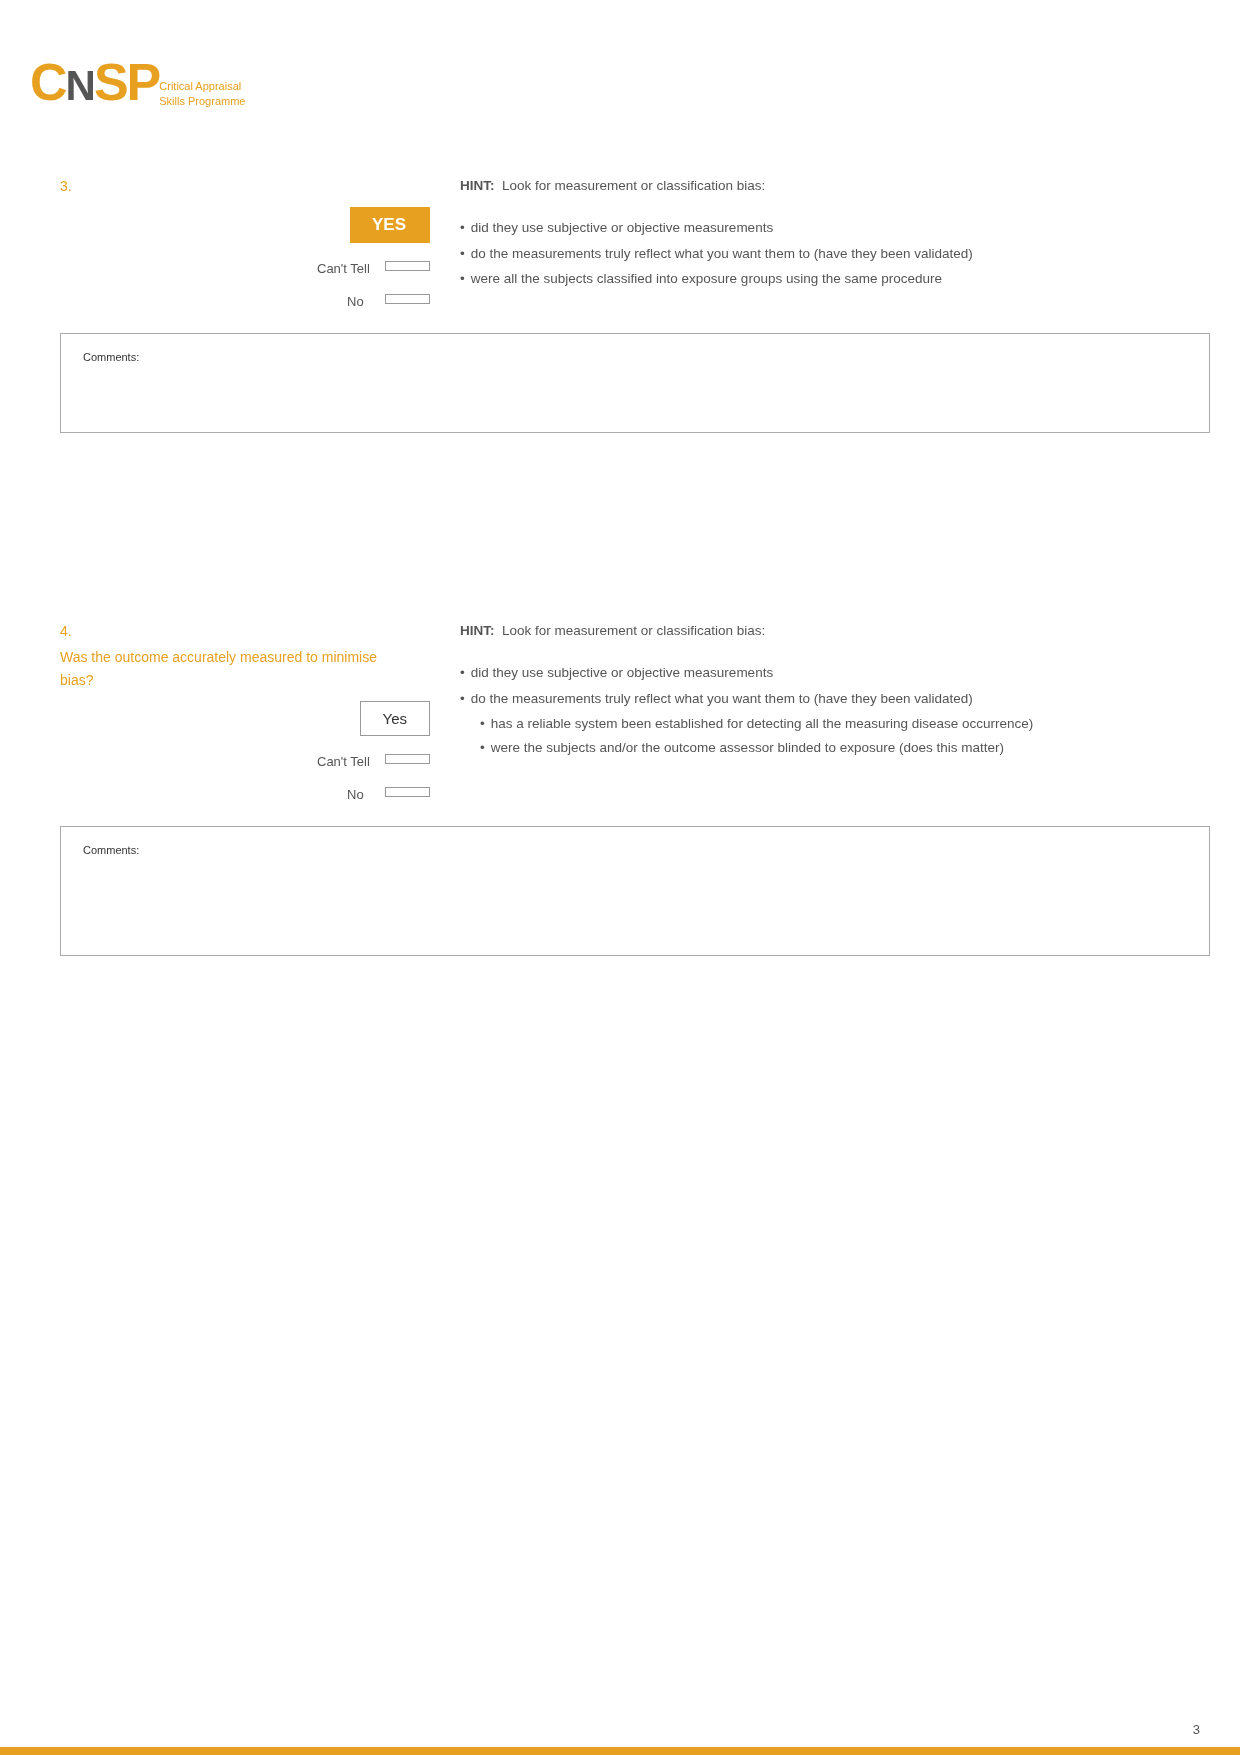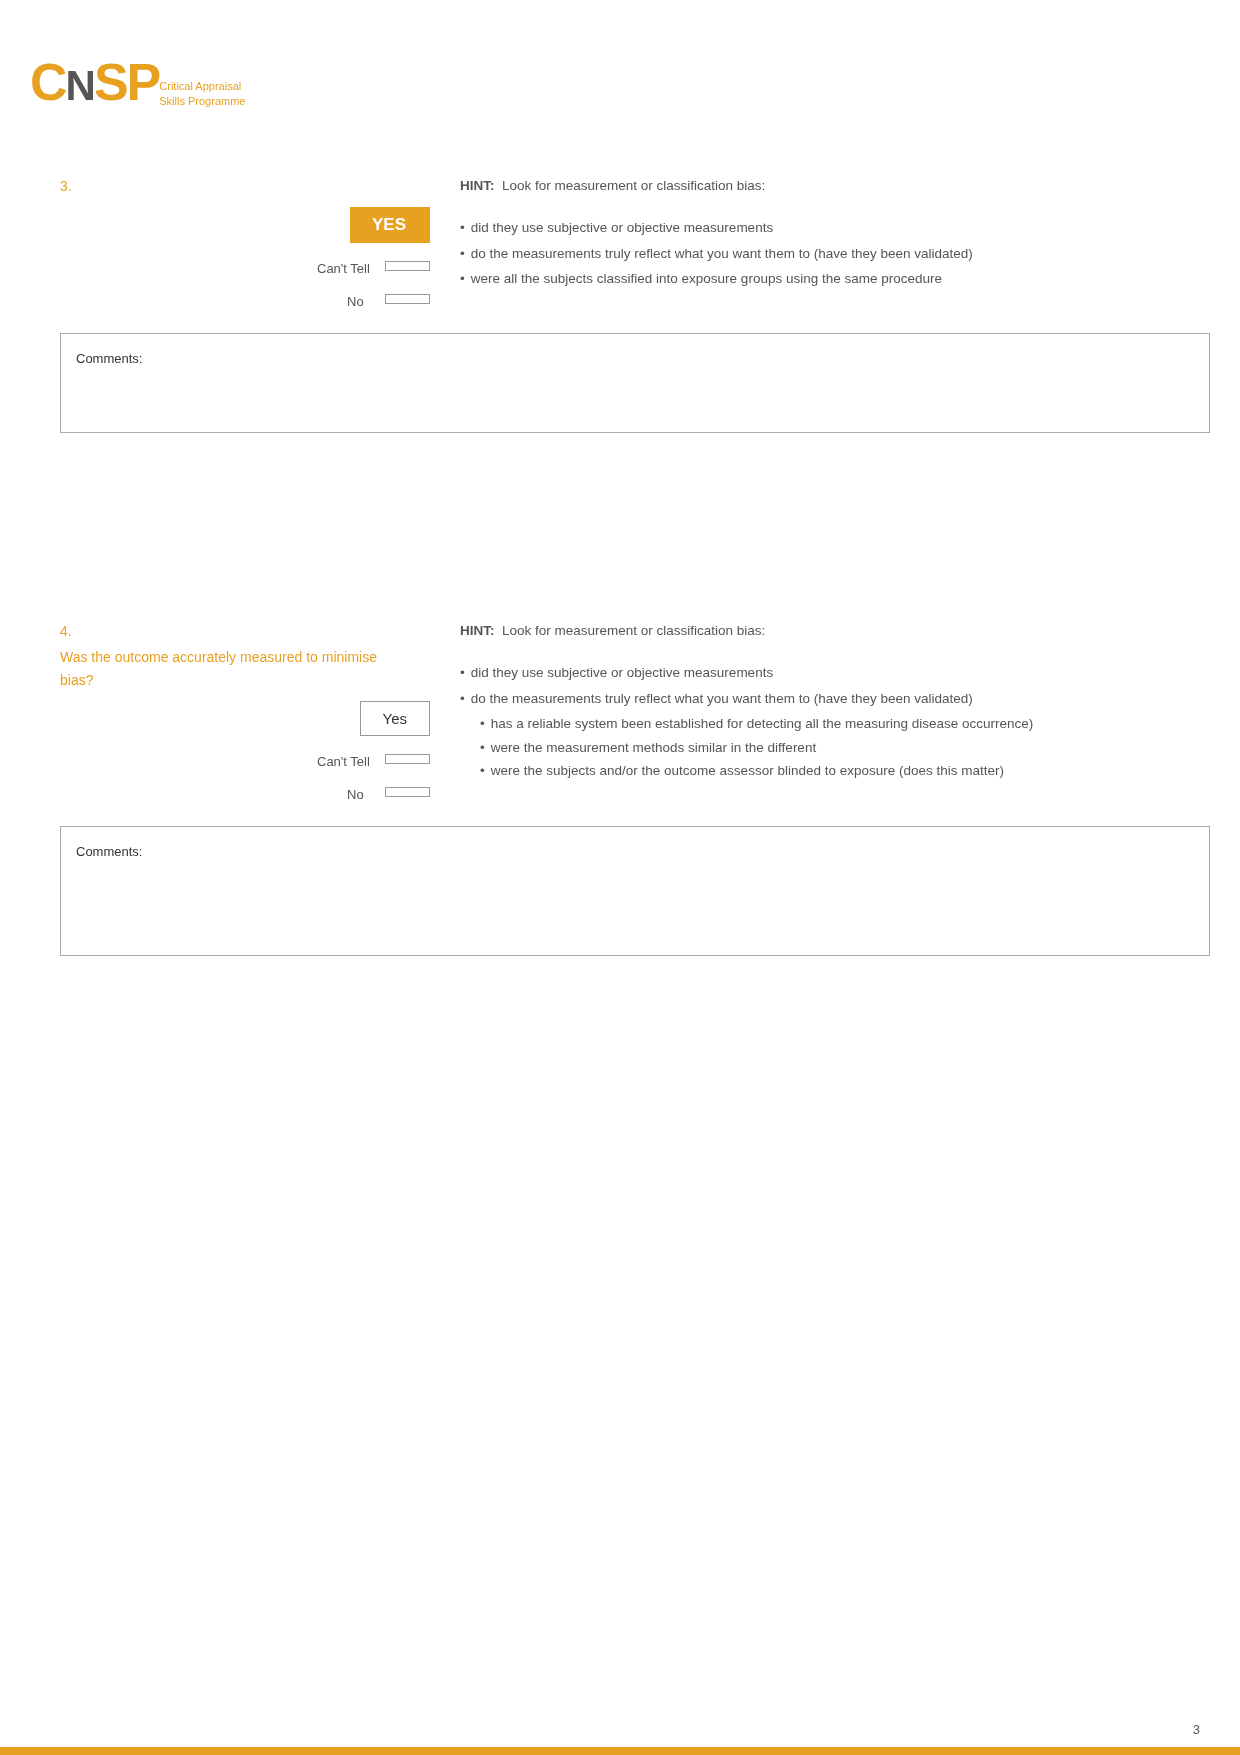--- a/index.html
+++ b/index.html
@@ -115,23 +115,23 @@
 
     .sub-bullets li::before {
       content: "•";
       color: #555;
       flex-shrink: 0;
     }
 
     
     .comments-box {
       border: 1.5px solid #aaa;
-      padding: 14px 15px;
+      padding: 14px 22px;
       min-height: 100px;
-      font-size: 13px;
+      font-size: 11px;
       color: #333;
       line-height: 1.7;
     }
 
     .comments-label {
       font-weight: normal;
       color: #333;
       display: block;
       margin-bottom: 4px;
     }
@@ -276,21 +276,20 @@
       <div>
         <strong>HINT:</strong>
         &nbsp;Look for measurement or classification bias:
       </div>
       <ul class="hint-bullets">
         <li>did they use subjective or objective measurements</li>
         <li>do the measurements truly reflect what you want them to (have they been validated)</li>
       </ul>
       <ul class="sub-bullets">
         <li>has a reliable system been established for detecting all the measuring disease occurrence)</li>
-        <li>were the measurement methods similar in the different</li>
         <li>were the subjects and/or the outcome assessor blinded to exposure (does this matter)</li>
       </ul>
     </div>
   </div>
 
   <div style="margin-top: 24px;">
     <div class="comments-box" style="min-height: 130px;">
       <span class="comments-label">Comments:</span>
       <span class="comments-text"></span>
     </div>

